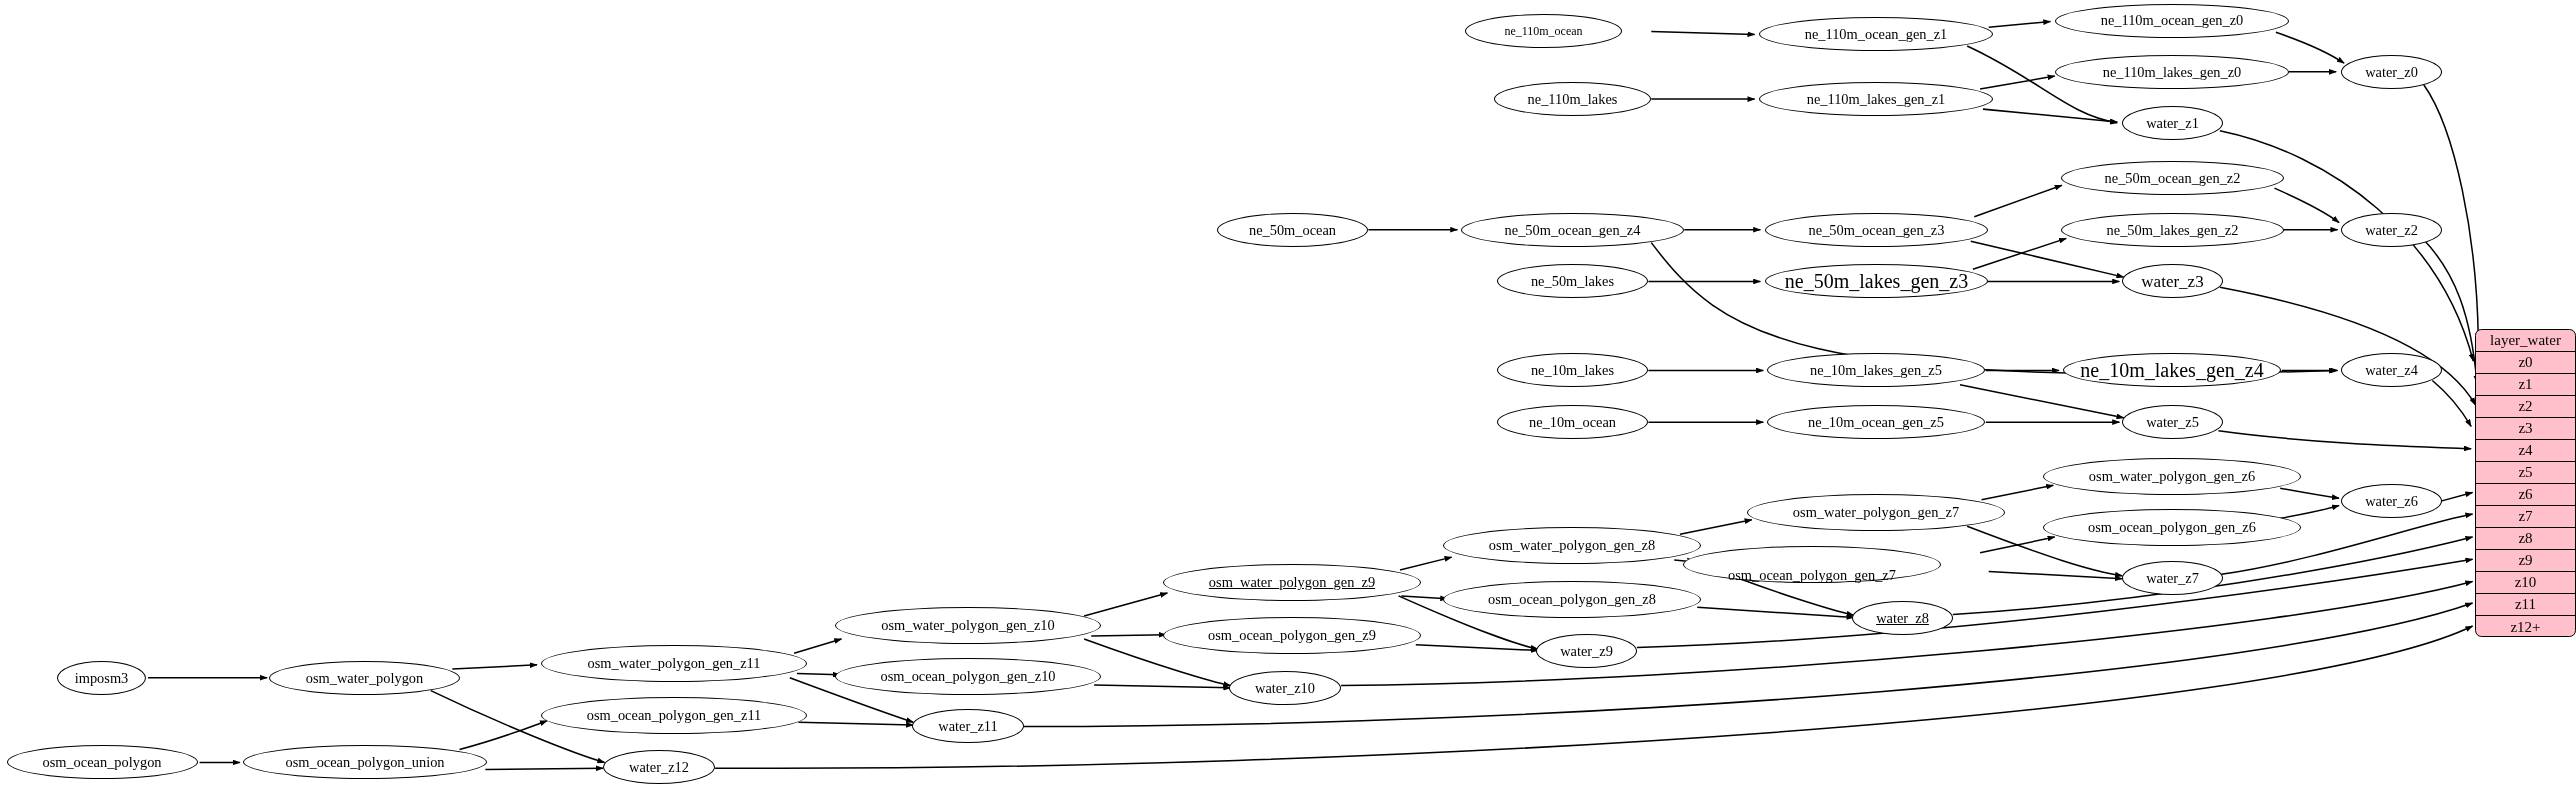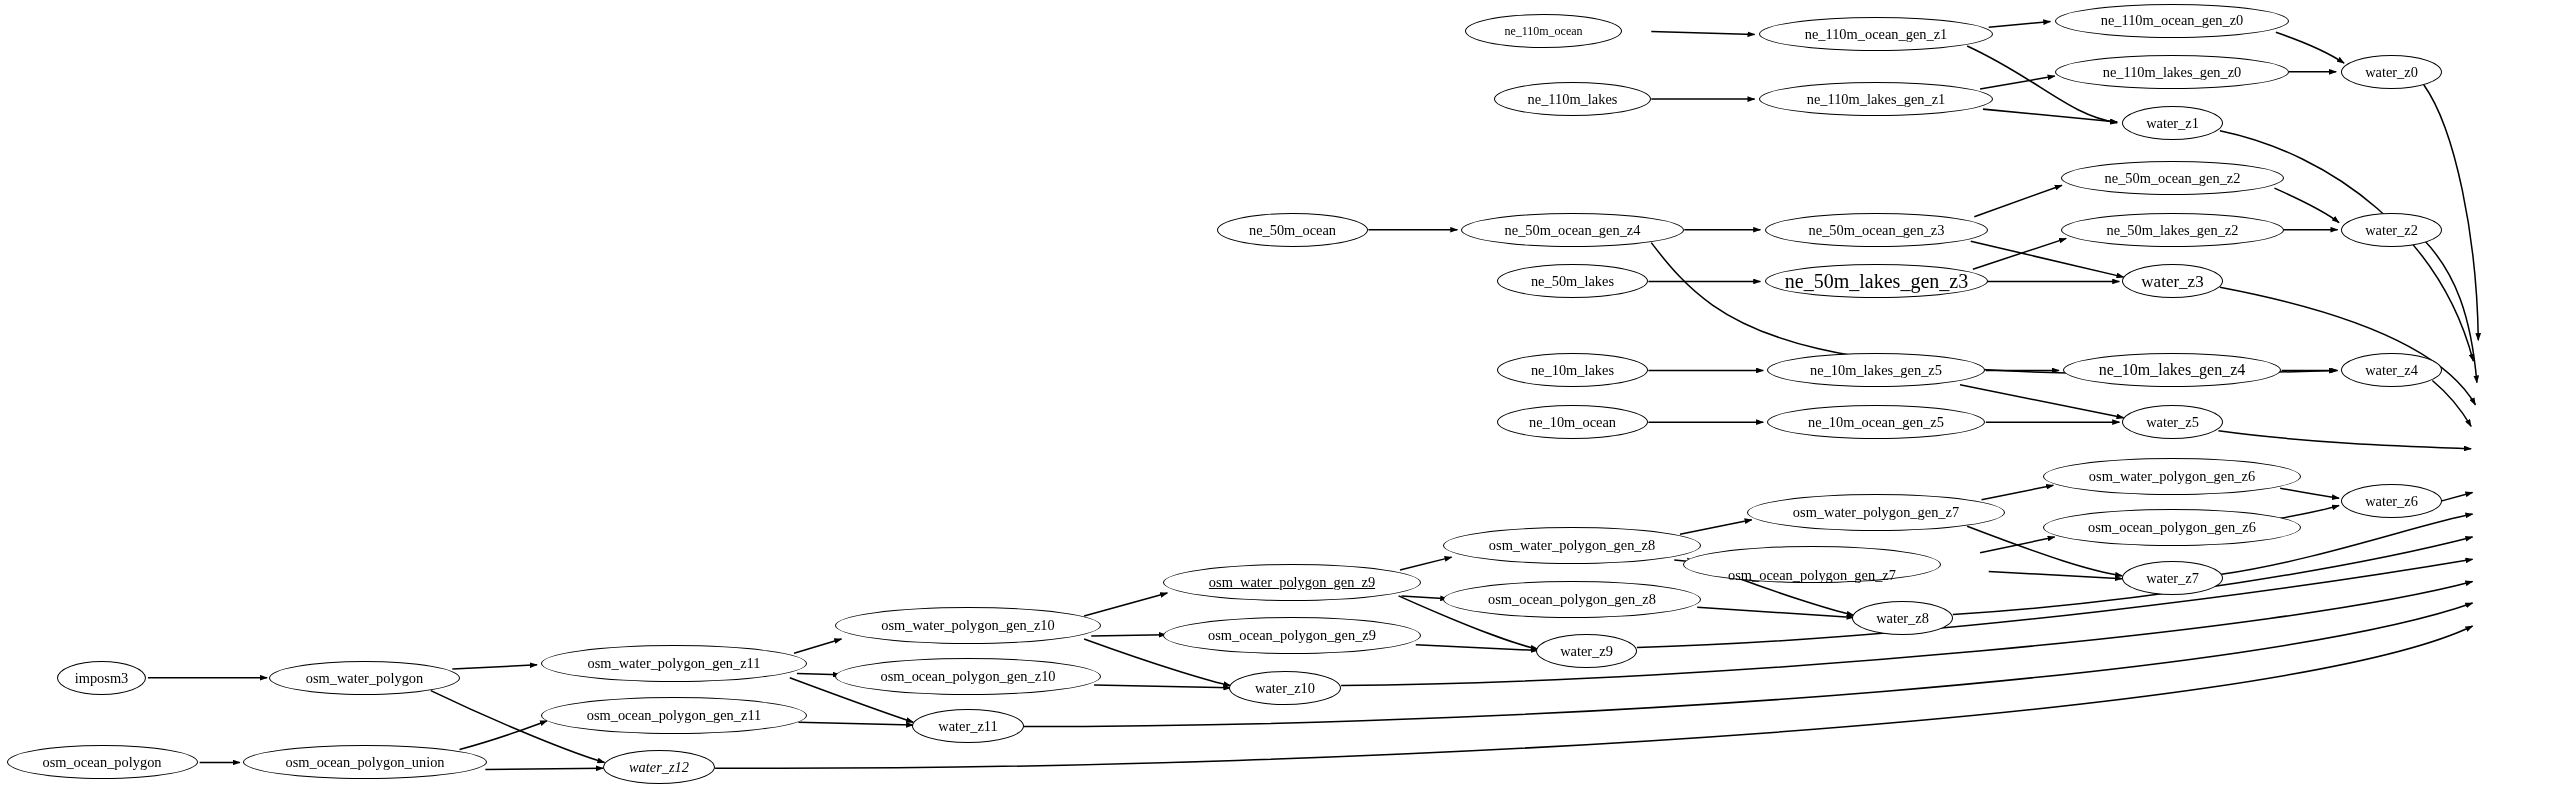--- a/index.html
+++ b/index.html
@@ -169,21 +169,21 @@
       </div>
       <div class="node" style="left: 2122px; top: 264px; width: 101px; height: 34px; font-size: 17px;">
         <span>water_z3</span>
       </div>
       <div class="node" style="left: 1497px; top: 353px; width: 151px; height: 34px; font-size: 14.4px;">
         <span>ne_10m_lakes</span>
       </div>
       <div class="node" style="left: 1767px; top: 353px; width: 218px; height: 34px; font-size: 14.4px;">
         <span>ne_10m_lakes_gen_z5</span>
       </div>
-      <div class="node" style="left: 2063px; top: 353px; width: 218px; height: 34px; font-size: 16px;">
+      <div class="node" style="left: 2063px; top: 353px; width: 218px; height: 34px; font-size: 20px;">
         <span>ne_10m_lakes_gen_z4</span>
       </div>
       <div class="node" style="left: 2341px; top: 353px; width: 101px; height: 34px; font-size: 14.4px;">
         <span>water_z4</span>
       </div>
       <div class="node" style="left: 1497px; top: 405px; width: 151px; height: 34px; font-size: 14.4px;">
         <span>ne_10m_ocean</span>
       </div>
       <div class="node" style="left: 1767px; top: 405px; width: 218px; height: 34px; font-size: 14.4px; justify-content: center;">
         <span>ne_10m_ocean_gen_z5</span>
@@ -214,21 +214,21 @@
       </div>
       <div class="node" style="left: 1163px; top: 564px; width: 258px; height: 37px; font-size: 14.4px; text-decoration: underline;">
         <span>osm_water_polygon_gen_z9</span>
       </div>
       <div class="node" style="left: 1443px; top: 581px; width: 258px; height: 37px; font-size: 14.4px;">
         <span>osm_ocean_polygon_gen_z8</span>
       </div>
       <div class="node" style="left: 835px; top: 607px; width: 266px; height: 37px; font-size: 14.4px;">
         <span>osm_water_polygon_gen_z10</span>
       </div>
-      <div class="node" style="left: 1852px; top: 601px; width: 101px; height: 34px; font-size: 14.4px;">
+      <div class="node" style="left: 1852px; top: 601px; width: 101px; height: 34px; font-size: 14.4px; text-decoration: underline;">
         <span>water_z8</span>
       </div>
       <div class="node" style="left: 1163px; top: 617px; width: 258px; height: 37px; font-size: 14.4px;">
         <span>osm_ocean_polygon_gen_z9</span>
       </div>
       <div class="node" style="left: 1536px; top: 634px; width: 101px; height: 34px; font-size: 14.4px;">
         <span>water_z9</span>
       </div>
       <div class="node" style="left: 541px; top: 645px; width: 266px; height: 37px; font-size: 14.4px;">
         <span>osm_water_polygon_gen_z11</span>
@@ -250,18 +250,34 @@
       </div>
       <div class="node" style="left: 912px; top: 709px; width: 112px; height: 34px; font-size: 14.4px;">
         <span>water_z11</span>
       </div>
       <div class="node" style="left: 6.5px; top: 745px; width: 191px; height: 34px; font-size: 14.4px;">
         <span>osm_ocean_polygon</span>
       </div>
       <div class="node" style="left: 243px; top: 745px; width: 244px; height: 34px; font-size: 14.4px;">
         <span>osm_ocean_polygon_union</span>
       </div>
-      <div class="node" style="left: 603px; top: 750px; width: 112px; height: 34px; font-size: 14.4px; font-style: italic;">
+      <div class="node" style="left: 603px; top: 750px; width: 112px; height: 34px; font-size: 14.4px;">
         <span>water_z12</span>
       </div>
+    </div>
+  <div class="record" id="record-node" style="left: 2475px; top: 329px; width: 101px; height: 308px;">
+      <div class="rrow" style="height: 22px; font-size: 15px;">layer_water</div>
+      <div class="rrow" style="height: 22px; font-size: 15px;">z0</div>
+      <div class="rrow" style="height: 22px; font-size: 15px;">z1</div>
+      <div class="rrow" style="height: 22px; font-size: 15px;">z2</div>
+      <div class="rrow" style="height: 22px; font-size: 15px;">z3</div>
+      <div class="rrow" style="height: 22px; font-size: 15px;">z4</div>
+      <div class="rrow" style="height: 22px; font-size: 15px;">z5</div>
+      <div class="rrow" style="height: 22px; font-size: 15px;">z6</div>
+      <div class="rrow" style="height: 22px; font-size: 15px;">z7</div>
+      <div class="rrow" style="height: 22px; font-size: 15px;">z8</div>
+      <div class="rrow" style="height: 22px; font-size: 15px;">z9</div>
+      <div class="rrow" style="height: 22px; font-size: 15px;">z10</div>
+      <div class="rrow" style="height: 22px; font-size: 15px;">z11</div>
+      <div class="rrow" style="height: 22px; font-size: 15px;">z12+</div>
     </div>
 </div>
 
 
 </body></html>

